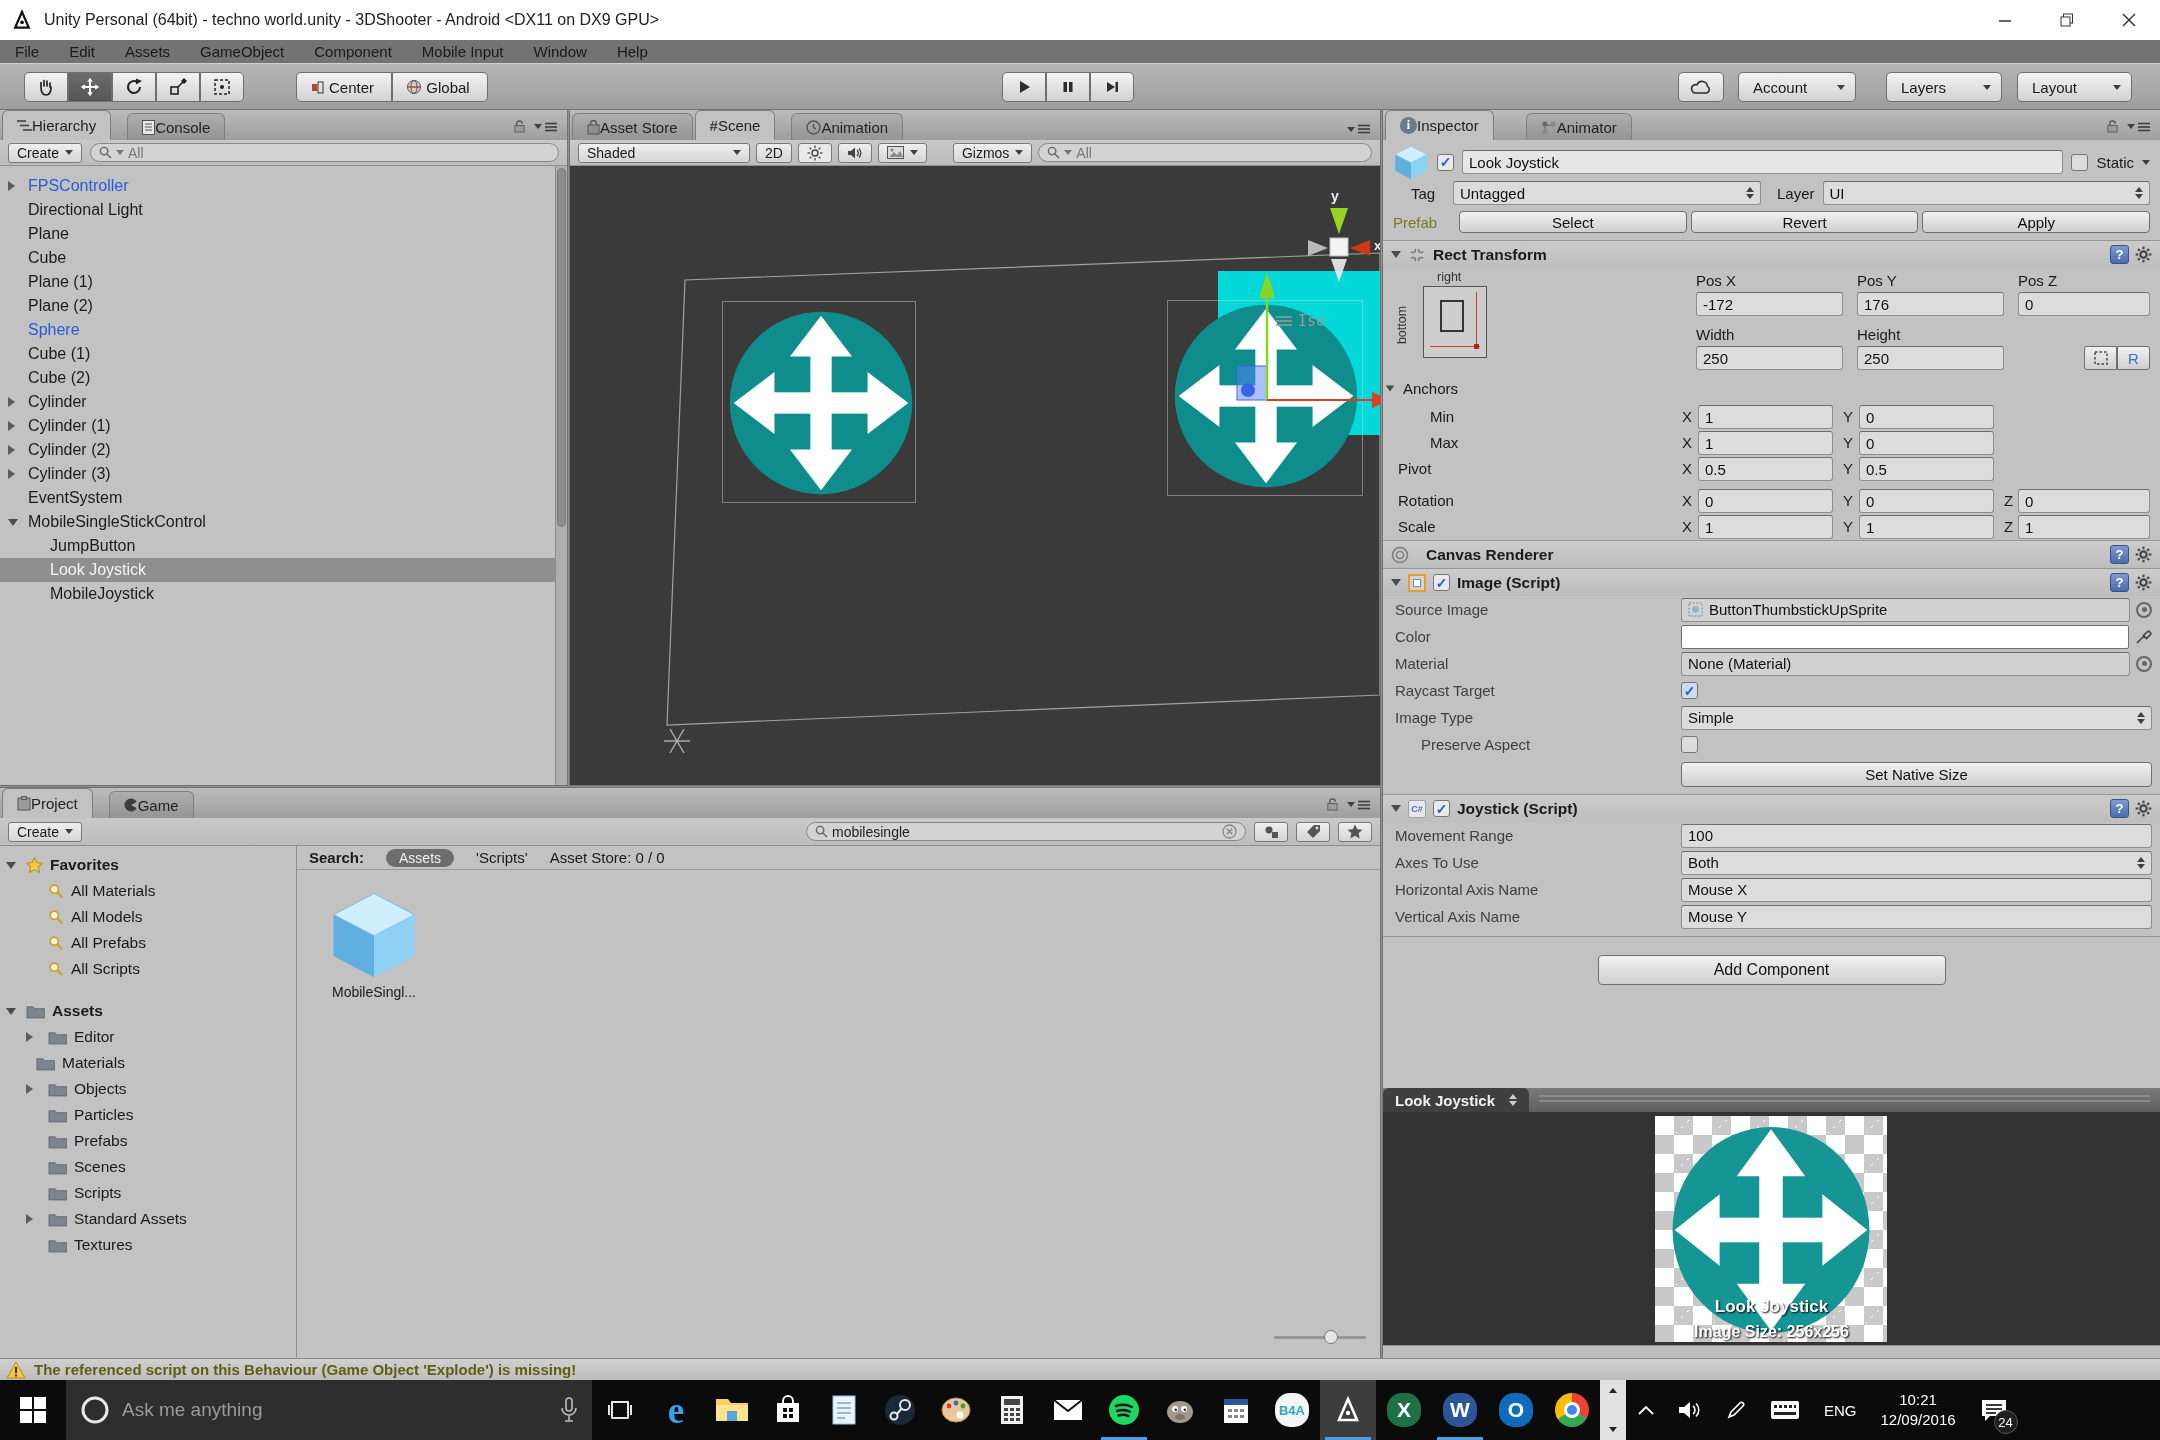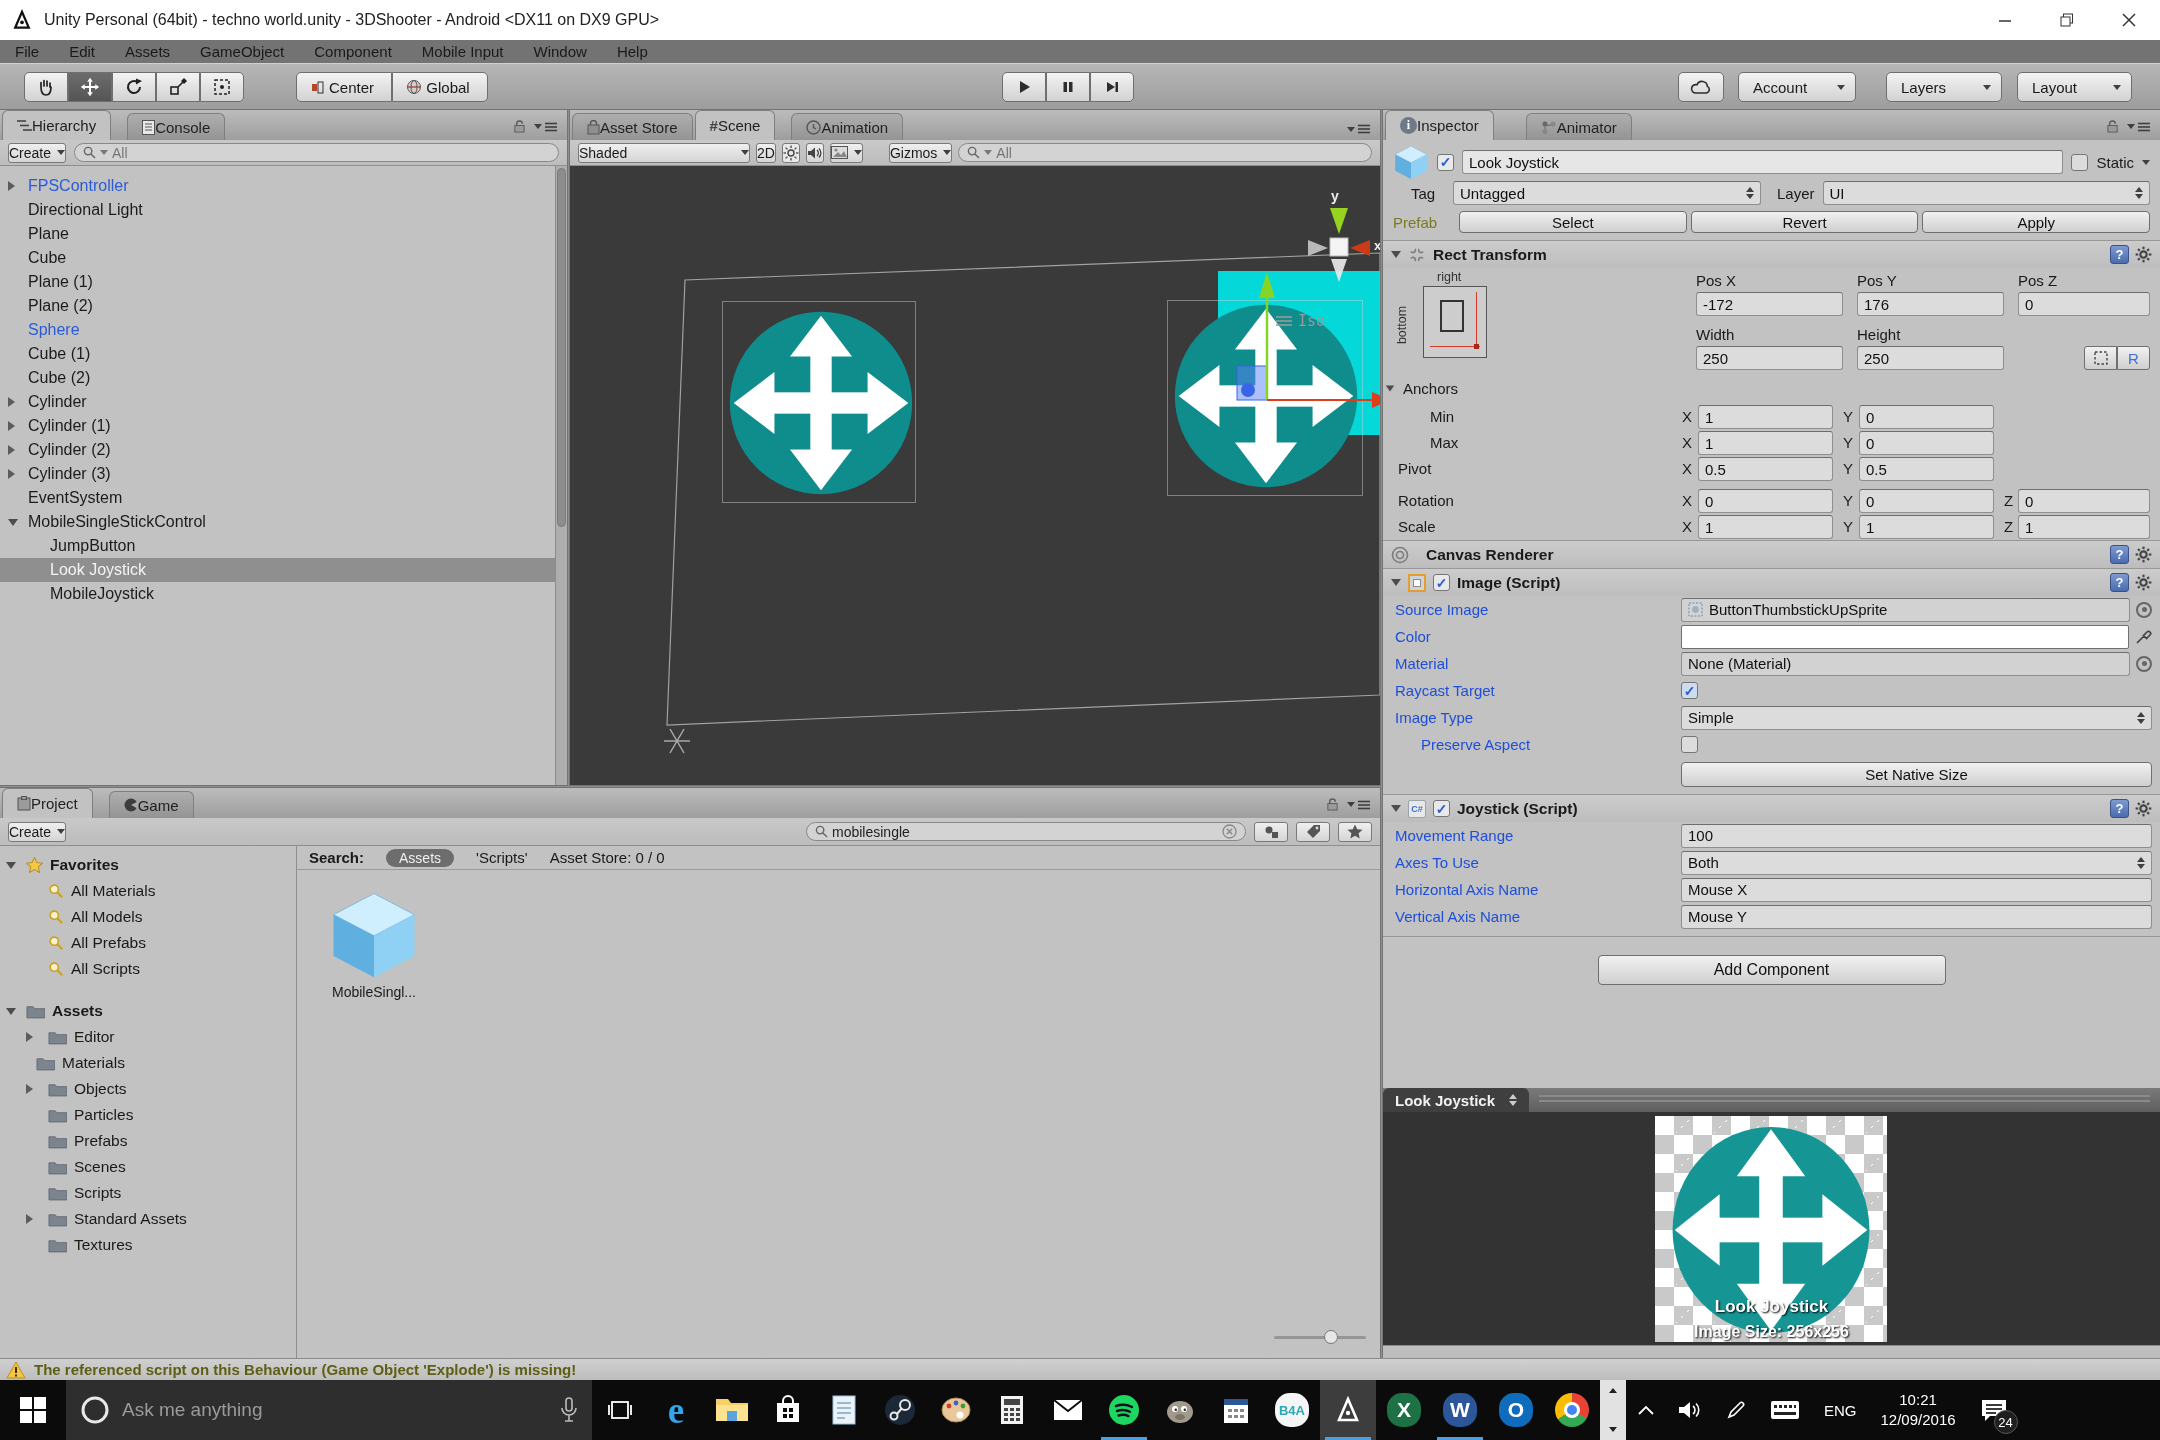--- a/index.html
+++ b/index.html
@@ -21,21 +21,21 @@
 .tbtn.single{border-radius:5px}
 .tlabel{font-size:15px;color:#1a1a1a;padding:0 4px}
 
 
 .panel{position:absolute;background:#c2c2c2;box-shadow:0 0 0 1px #737373}
 .tabbar{height:30px;display:flex;align-items:flex-end;background:linear-gradient(#bcbcbc,#9e9e9e);position:relative}
 .tab{height:27px;display:flex;align-items:center;padding:0 14px;font-size:15px;color:#222;background:linear-gradient(#aeaeae,#949494);border:1px solid #7f7f7f;border-bottom:none;border-radius:6px 6px 0 0;margin-left:2px}
 .tab.sel{background:#c2c2c2;height:30px}
 .tabright{margin-left:auto;display:flex;align-items:center;gap:8px;padding:0 10px 6px 0}
 .ptool{height:26px;display:flex;align-items:center;background:linear-gradient(#c9c9c9,#bcbcbc);border-bottom:1px solid #8f8f8f;padding:0 8px;gap:8px}
-.smallbtn{height:20px;background:linear-gradient(#efefef,#d5d5d5);border:1px solid #7a7a7a;border-radius:3px;display:flex;align-items:center;font-size:14px;padding:0 0;gap:6px}
+.smallbtn{height:20px;background:linear-gradient(#efefef,#d5d5d5);border:1px solid #7a7a7a;border-radius:3px;display:flex;align-items:center;font-size:14px;padding:0 8px;gap:6px}
 .rsearch{background:#d3d3d3;border:1px solid #898989;border-radius:10px;height:19px;display:flex;align-items:center;padding:0 8px;font-size:14px;color:#777;gap:4px}
 .cd{width:0;height:0;border-left:4px solid transparent;border-right:4px solid transparent;border-top:5px solid #3f3f3f}
 .cu{width:0;height:0;border-left:4px solid transparent;border-right:4px solid transparent;border-bottom:5px solid #3f3f3f}
 .carets{display:flex;flex-direction:column;gap:2px;margin-left:auto;padding-left:6px}
 .tri-r{width:0;height:0;border-top:5px solid transparent;border-bottom:5px solid transparent;border-left:7px solid #5c5c5c}
 .tri-d{width:0;height:0;border-left:5px solid transparent;border-right:5px solid transparent;border-top:7px solid #4c4c4c}
 
 
 .trow{height:24px;display:flex;align-items:center;font-size:16px;color:#1c1c1c;position:relative;padding-left:28px}
 .trow .tri{position:absolute;left:8px}
@@ -46,21 +46,21 @@
 .scrollthumb{position:absolute;left:1px;right:1px;top:2px;height:58%;background:#8d8d8d;border:1px solid #7a7a7a;border-radius:5px}
 
 
 .viewport{position:relative;height:619px;background:#3a3a3a;overflow:hidden}
 .joy{position:absolute}
 .selbox{position:absolute;border:1px solid rgba(215,215,215,.45)}
 
 
 .chead{height:28px;display:flex;align-items:center;gap:7px;padding:0 8px;border-top:1px solid #989898;background:linear-gradient(#cccccc,#bdbdbd);font-weight:bold;font-size:15.5px}
 .irow{height:27px;display:flex;align-items:center;padding:0 8px 0 12px;font-size:15px}
-.ilbl{width:286px;flex:none;color:#1d4ed8}
+.ilbl{width:286px;flex:none;color:#404040}
 .fld{background:#dcdcdc;border:1px solid #8f8f8f;border-top-color:#6e6e6e;border-radius:3px;height:24px;display:flex;align-items:center;padding:0 6px;font-size:15px;color:#101010;gap:6px}
 .obj{background:#d2d2d2}
 .grow{flex:1}
 .cb{width:17px;height:17px;background:#e9e9e9;border:1px solid #767676;border-radius:3px;display:flex;align-items:center;justify-content:center;font-size:14px;font-weight:bold;color:#2b5fd0;flex:none}
 .helpico{width:19px;height:19px;border-radius:3px;background:linear-gradient(#7d9bd0,#4a6cb0);color:#fff;font-size:13px;font-weight:bold;display:flex;align-items:center;justify-content:center;border:1px solid #3a5288}
 .hright{margin-left:auto;display:flex;align-items:center;gap:6px}
 .btn{background:linear-gradient(#f1f1f1,#cfcfcf);border:1px solid #6f6f6f;border-radius:4px;display:flex;align-items:center;justify-content:center;font-size:15px;color:#111}
 .targetpick{width:16px;height:16px;border-radius:50%;border:2px solid #666;display:flex;align-items:center;justify-content:center;flex:none}
 .targetpick i{width:5px;height:5px;border-radius:50%;background:#666}
 .checker{background-color:#fff;background-image:linear-gradient(45deg,#c9c9c9 25%,transparent 25%),linear-gradient(-45deg,#c9c9c9 25%,transparent 25%),linear-gradient(45deg,transparent 75%,#c9c9c9 75%),linear-gradient(-45deg,transparent 75%,#c9c9c9 75%);background-size:38px 38px;background-position:0 0,0 19px,19px -19px,-19px 0}

